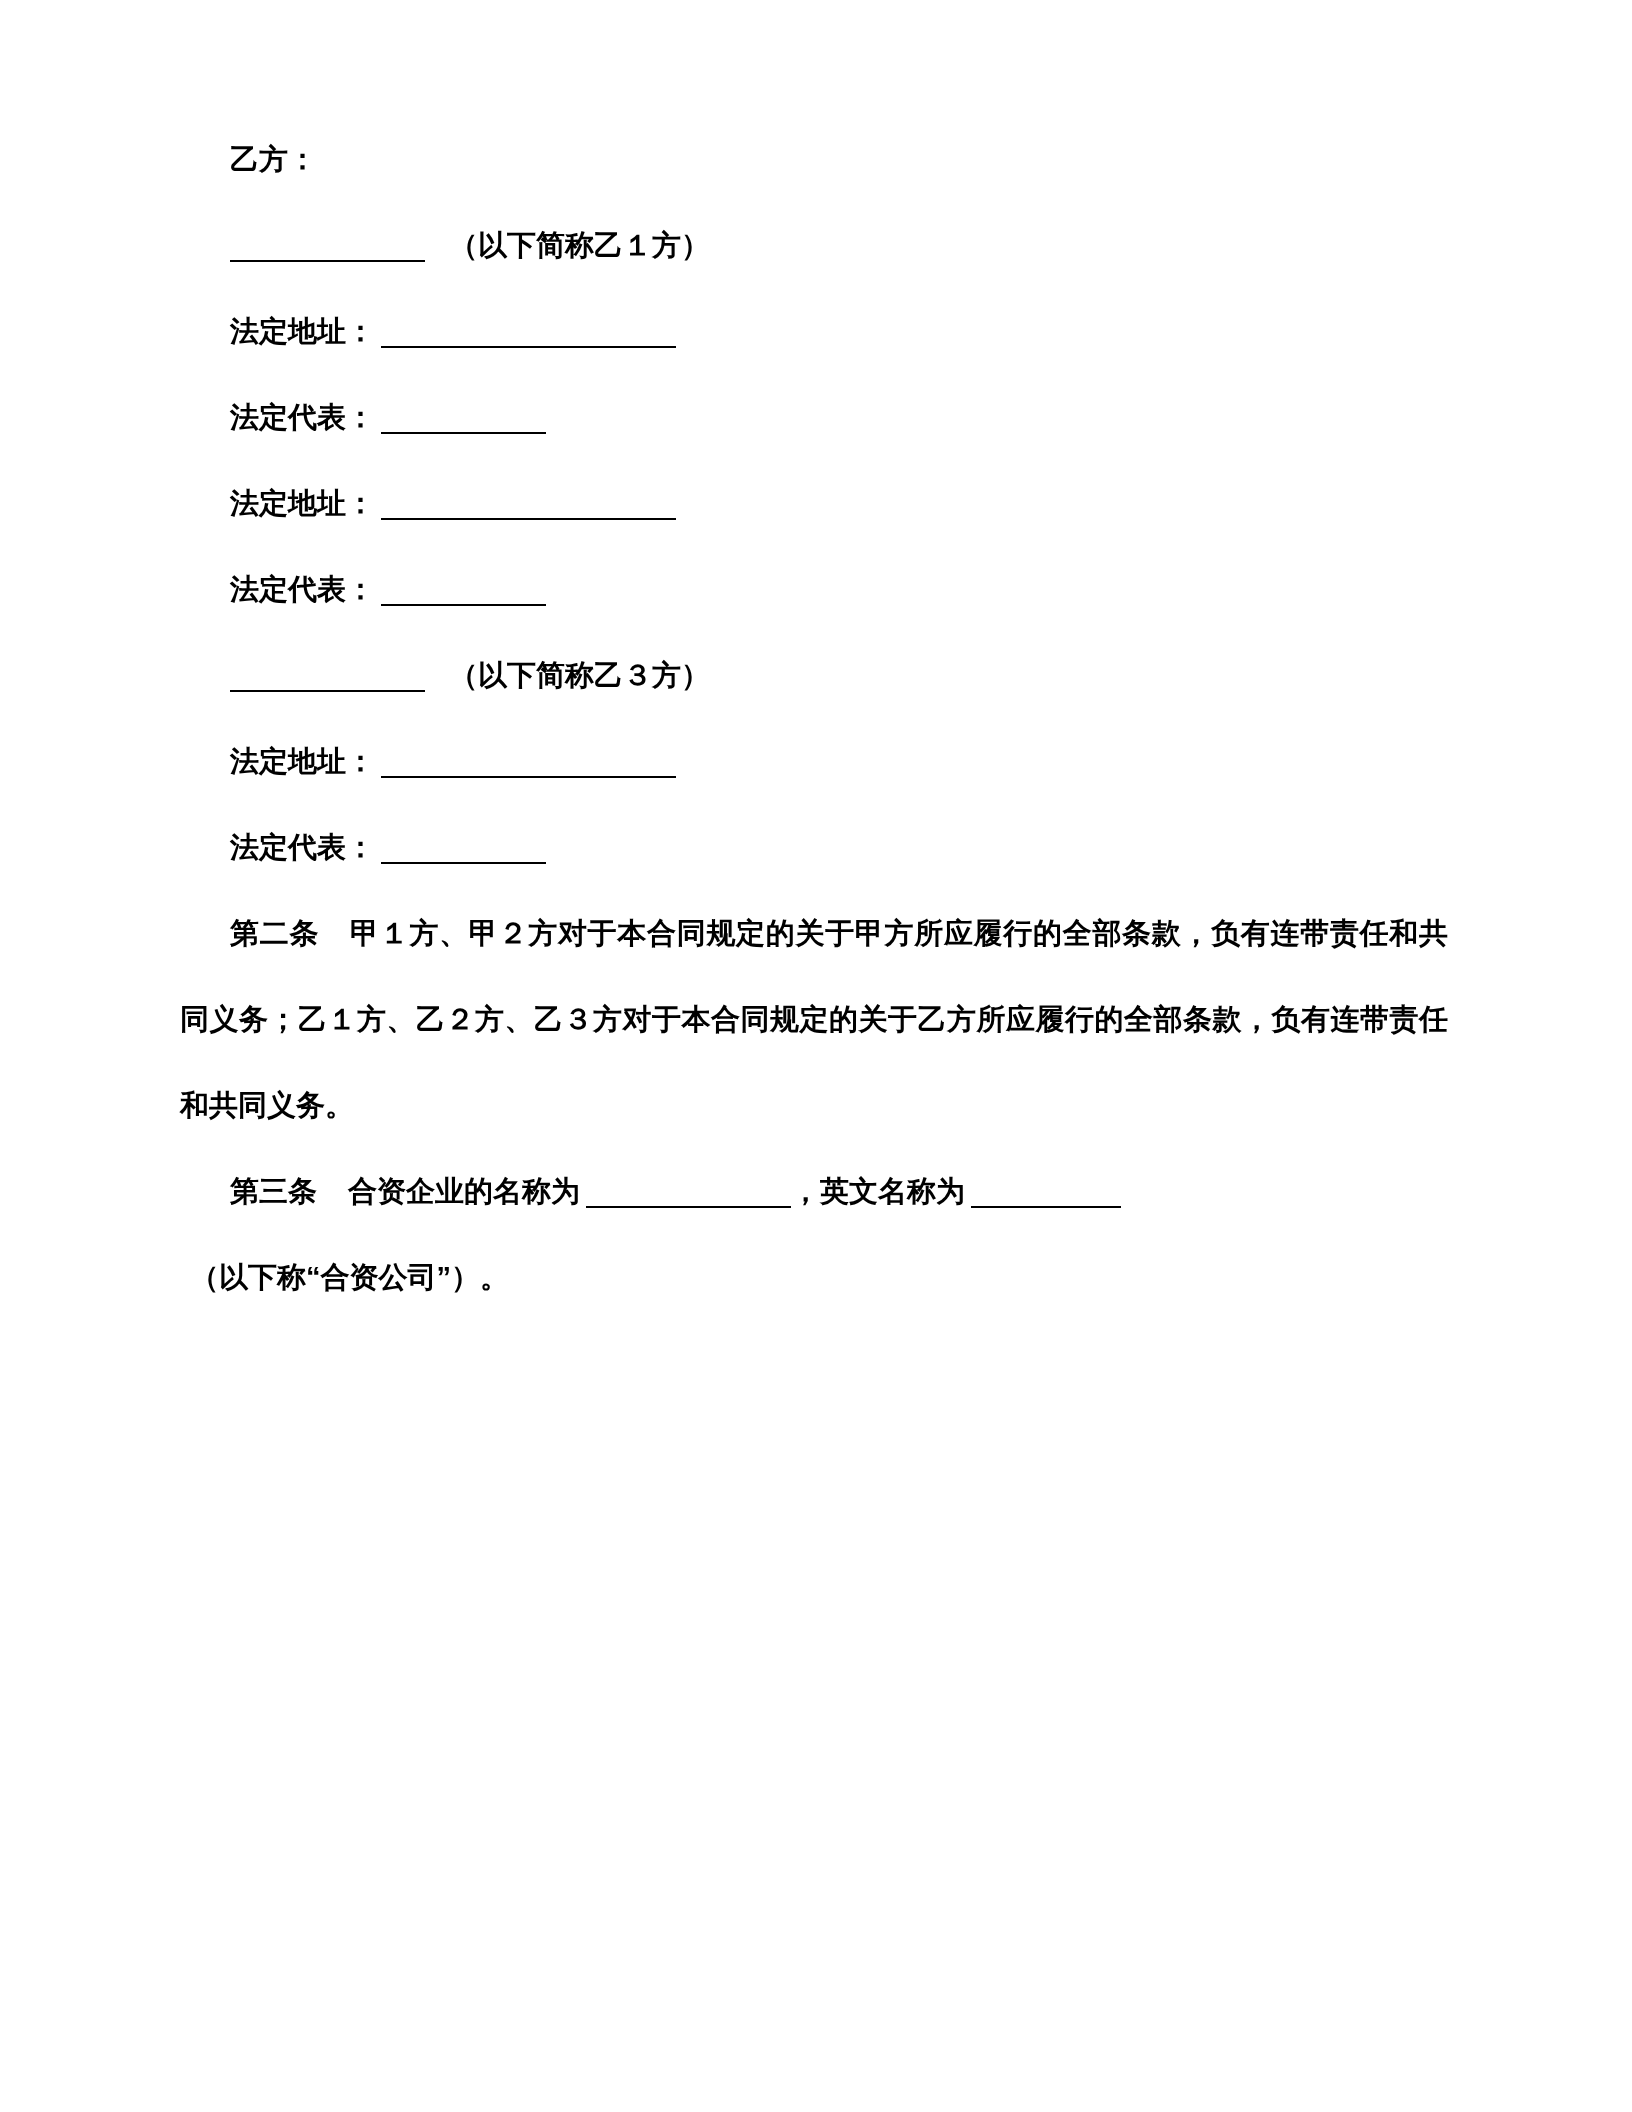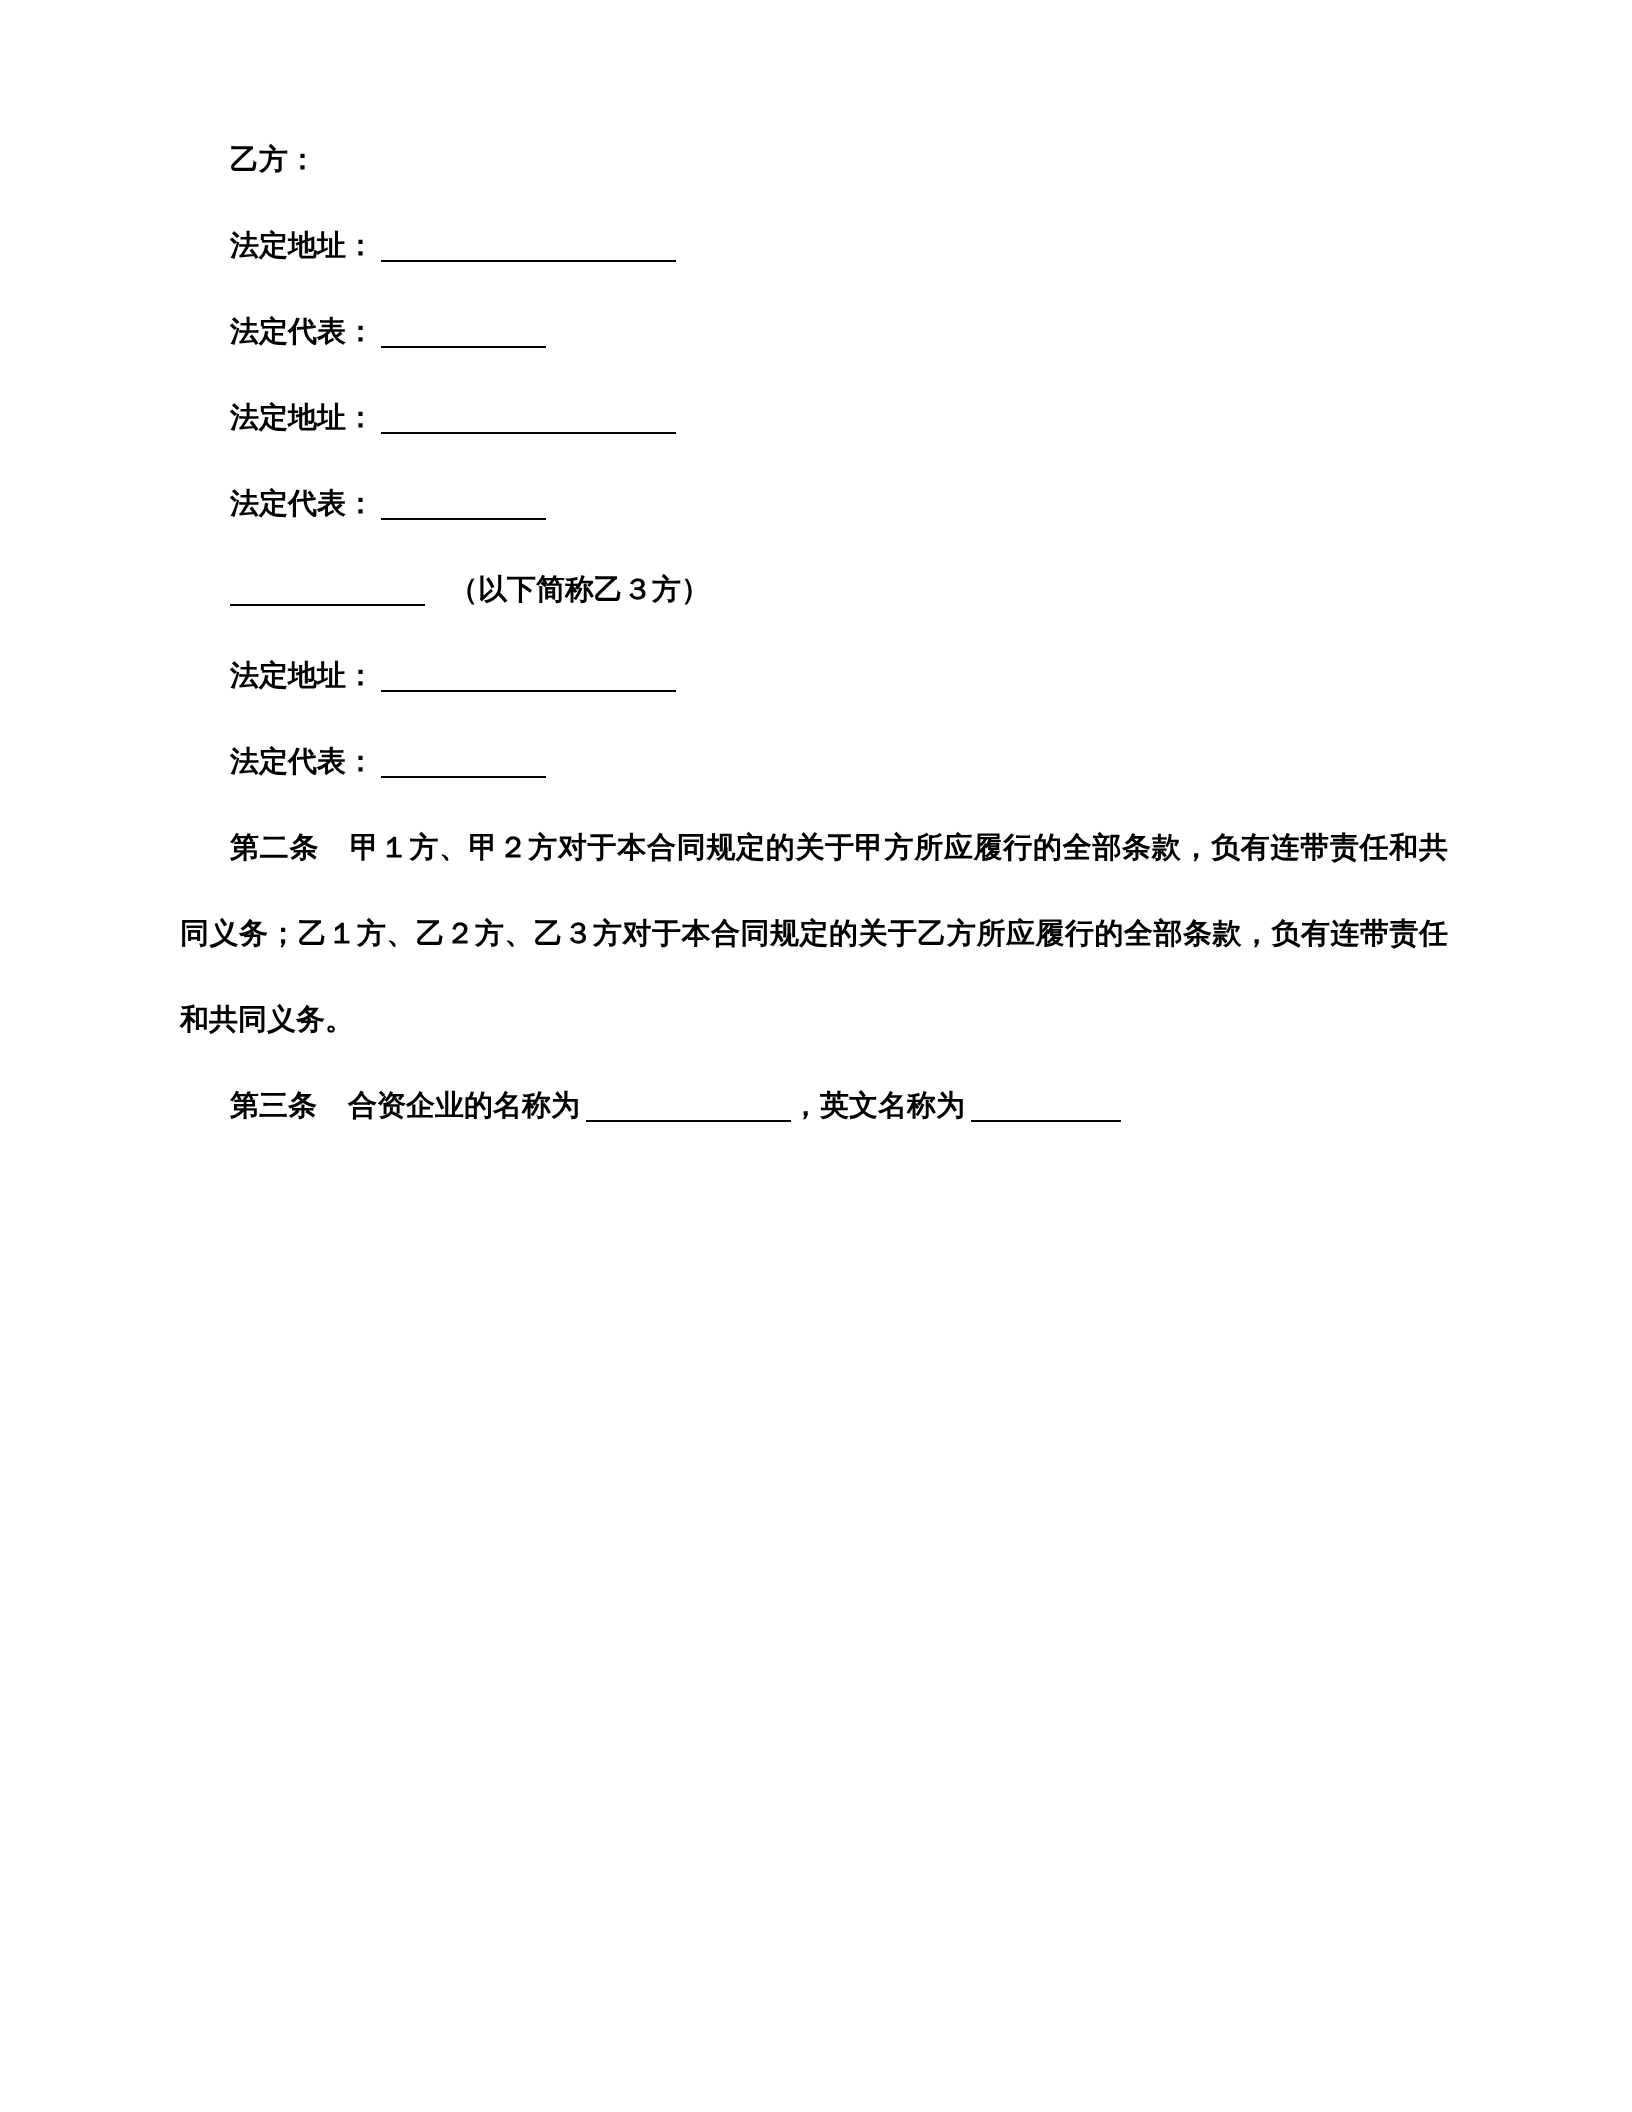--- a/index.html
+++ b/index.html
@@ -42,34 +42,36 @@
   .w200 { width: 205px; }
   .w150 { width: 150px; }
 </style>
 </head>
 <body>
 
 <div class="page">
 
   <p class="line indent"><span>乙方：</span></p>
 
+  <p class="line indent"><span class="blank w195 mr"></span><span>（以下简称乙１方）</span></p>
 
   <p class="line indent"><span>法定地址：</span><span class="blank w295 ml"></span></p>
 
   <p class="line indent"><span>法定代表：</span><span class="blank w165 ml"></span></p>
 
 
   <p class="line indent"><span>法定地址：</span><span class="blank w295 ml"></span></p>
 
   <p class="line indent"><span>法定代表：</span><span class="blank w165 ml"></span></p>
 
   <p class="line indent"><span class="blank w195 mr"></span><span>（以下简称乙３方）</span></p>
 
   <p class="line indent"><span>法定地址：</span><span class="blank w295 ml"></span></p>
 
   <p class="line indent"><span>法定代表：</span><span class="blank w165 ml"></span></p>
 
   <p class="para"><span class="art-label">第二条</span><span>甲１方、甲２方对于本合同规定的关于甲方所应履行的全部条款，负有连带责任和共同义务；乙１方、乙２方、乙３方对于本合同规定的关于乙方所应履行的全部条款，负有连带责任和共同义务。</span></p>
 
   <p class="para"><span class="art-label">第三条</span><span>合资企业的名称为</span><span class="blank w200 ml"></span><span>，英文名称为</span><span class="blank w150 ml"></span></p>
 
+  <p class="line small-indent"><span>（以下称“合资公司”）。</span></p>
 
 </div>
 
 </body></html>

